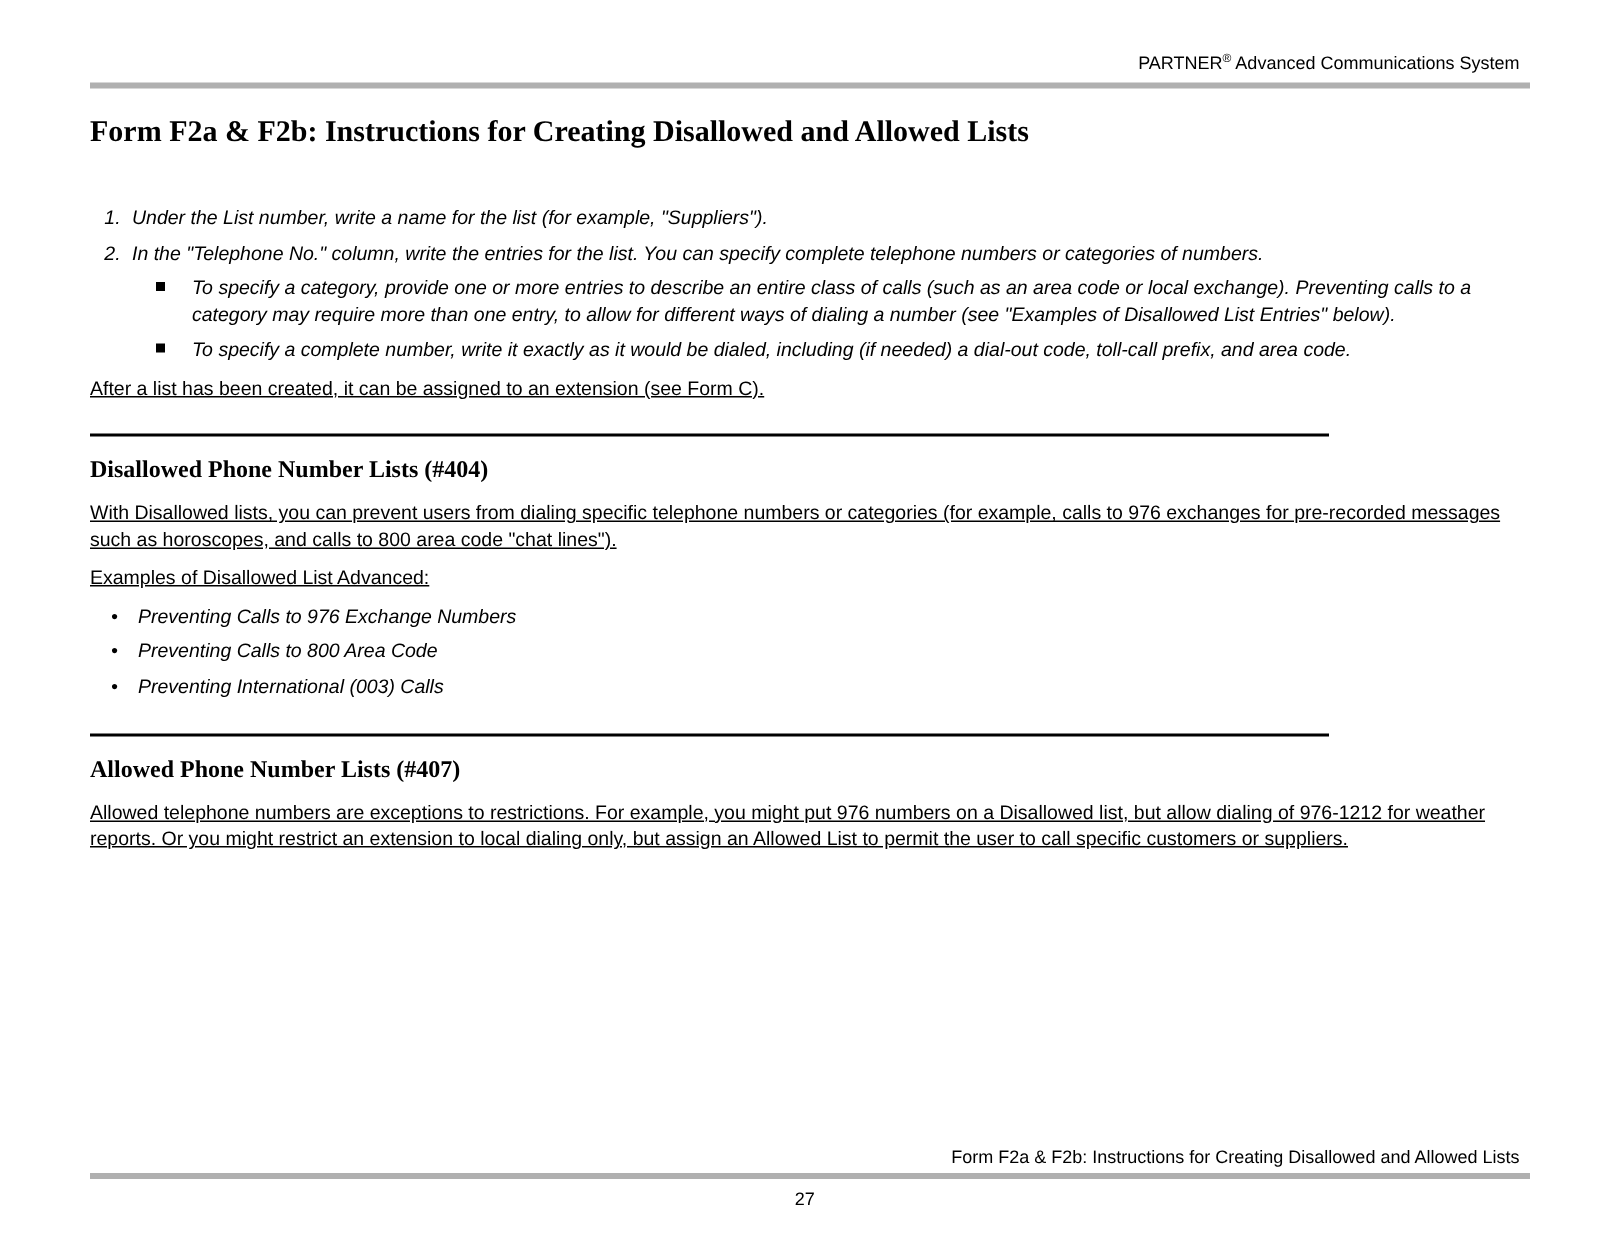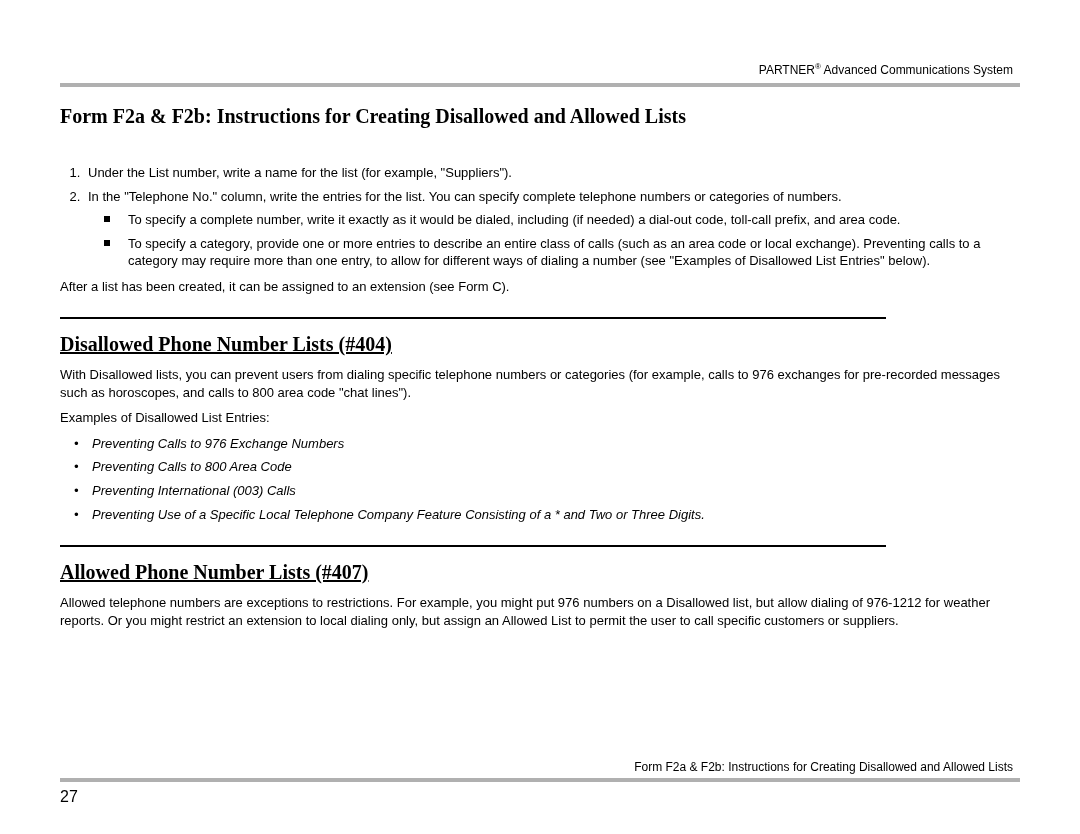--- a/index.html
+++ b/index.html
@@ -10,21 +10,20 @@
     color: #000;
     background: #fff;
     width: 1080px;
     height: 834px;
     box-sizing: border-box;
     position: relative;
   }
   .page {
     padding: 34px 60px 20px 60px;
     box-sizing: border-box;
-    margin-top: 28px;
   }
   .header-brand {
     text-align: right;
     font-size: 12px;
     margin-bottom: 6px;
     margin-right: 7px;
   }
   .header-brand sup {
     font-size: 8px;
     vertical-align: super;
@@ -36,37 +35,37 @@
   }
   .h1 {
     font-family: "Palatino Linotype", Palatino, Georgia, serif;
     font-weight: bold;
     font-size: 20px;
     margin: 0 0 36px 0;
   }
   .h2 {
     font-family: "Palatino Linotype", Palatino, Georgia, serif;
     font-weight: bold;
-    font-size: 20px;
+    font-size: 16px;
     margin: 14px 0 10px 0;
-    text-decoration: underline;
   }
   .section-rule {
     border: none;
     border-top: 2px solid #000;
     margin: 22px 0 0 0;
     width: 86%;
   }
   .intro p {
     margin: 6px 0;
     line-height: 1.35;
   }
   ol.main-list {
     margin: 6px 0;
     padding-left: 24px;
+    font-style: italic;
   }
   ol.main-list > li {
     margin: 6px 0;
     padding-left: 4px;
     line-height: 1.35;
   }
   ul.square {
     list-style: none;
     margin: 6px 0;
     padding-left: 30px;
@@ -82,20 +81,21 @@
     position: absolute;
     left: -14px;
     top: 5px;
     width: 6px;
     height: 6px;
     background: #000;
   }
   .body-p {
     margin: 8px 0;
     line-height: 1.35;
+    text-decoration: underline;
   }
   ul.bullets {
     list-style: none;
     margin: 6px 0 6px 0;
     padding-left: 24px;
     font-style: italic;
   }
   ul.bullets > li {
     margin: 6px 0;
     line-height: 1.35;
@@ -119,22 +119,22 @@
     font-size: 12px;
     margin-bottom: 4px;
     margin-right: 7px;
   }
   .footer-rule {
     border: none;
     border-top: 4px solid #b0b0b0;
     margin: 0 0 6px 0;
   }
   .page-number {
-    text-align: left;
-    font-size: 16px;
+    text-align: center;
+    font-size: 12px;
     margin-right: 7px;
   }
 </style>
 </head>
 <body>
 
 <div class="page">
 
   <div class="header-brand">
     <span>PARTNER</span><sup>®</sup><span> Advanced Communications System</span>
@@ -142,38 +142,37 @@
   <hr class="top-rule">
 
   <h1 class="h1">Form F2a &amp; F2b: Instructions for Creating Disallowed and Allowed Lists</h1>
 
 
   <ol class="main-list">
     <li>Under the List number, write a name for the list (for example, "Suppliers").</li>
     <li>
       <span>In the "Telephone No." column, write the entries for the list. You can specify complete telephone numbers or categories of numbers.</span>
       <ul class="square">
+        <li>To specify a category, provide one or more entries to describe an entire class of calls (such as an area code or local exchange). Preventing calls to a category may require more than one entry, to allow for different ways of dialing a number (see "Examples of Disallowed List Entries" below).</li>
         <li>To specify a complete number, write it exactly as it would be dialed, including (if needed) a dial-out code, toll-call prefix, and area code.</li>
-        <li>To specify a category, provide one or more entries to describe an entire class of calls (such as an area code or local exchange). Preventing calls to a category may require more than one entry, to allow for different ways of dialing a number (see "Examples of Disallowed List Entries" below).</li>
       </ul>
     </li>
   </ol>
 
   <p class="body-p">After a list has been created, it can be assigned to an extension (see Form C).</p>
 
   <hr class="section-rule">
 
   <h2 class="h2">Disallowed Phone Number Lists (#404)</h2>
   <p class="body-p">With Disallowed lists, you can prevent users from dialing specific telephone numbers or categories (for example, calls to 976 exchanges for pre-recorded messages such as horoscopes, and calls to 800 area code "chat lines").</p>
-  <p class="body-p">Examples of Disallowed List Entries:</p>
+  <p class="body-p">Examples of Disallowed List Advanced:</p>
   <ul class="bullets">
     <li>Preventing Calls to 976 Exchange Numbers</li>
     <li>Preventing Calls to 800 Area Code</li>
     <li>Preventing International (003) Calls</li>
-    <li>Preventing Use of a Specific Local Telephone Company Feature Consisting of a * and Two or Three Digits.</li>
   </ul>
 
   <hr class="section-rule">
 
   <h2 class="h2">Allowed Phone Number Lists (#407)</h2>
   <p class="body-p">Allowed telephone numbers are exceptions to restrictions. For example, you might put 976 numbers on a Disallowed list, but allow dialing of 976-1212 for weather reports. Or you might restrict an extension to local dialing only, but assign an Allowed List to permit the user to call specific customers or suppliers.</p>
 
 </div>
 
 <div class="footer">

